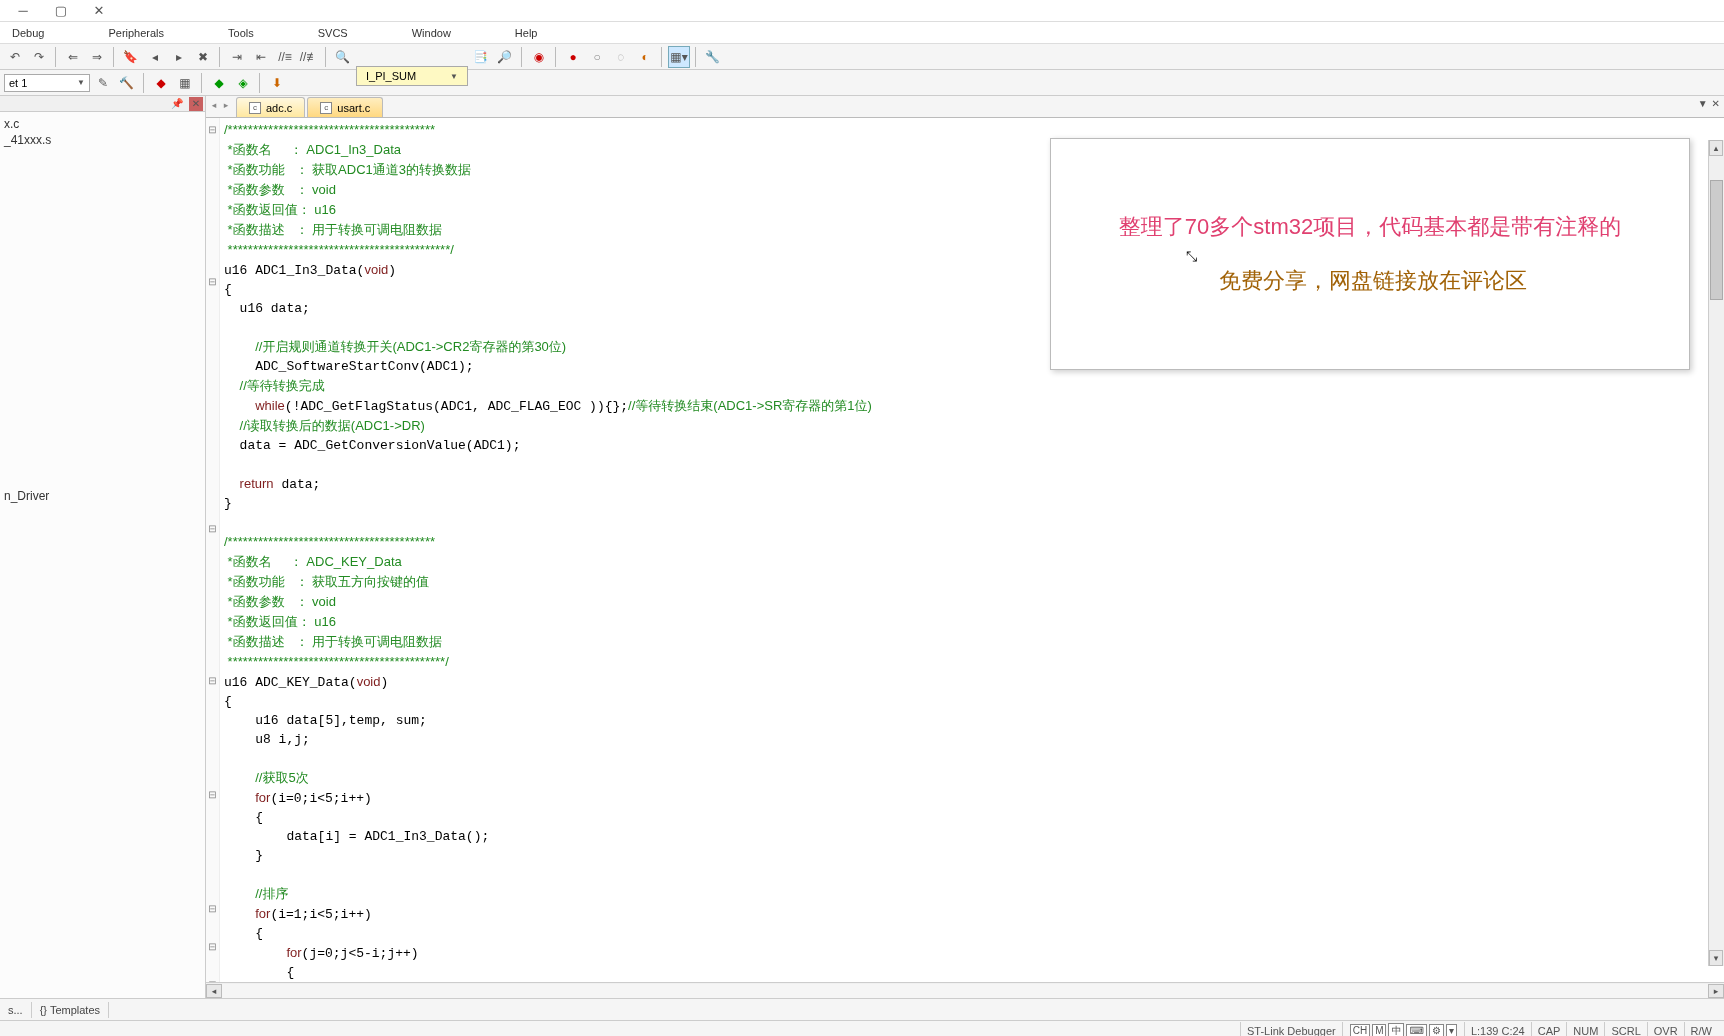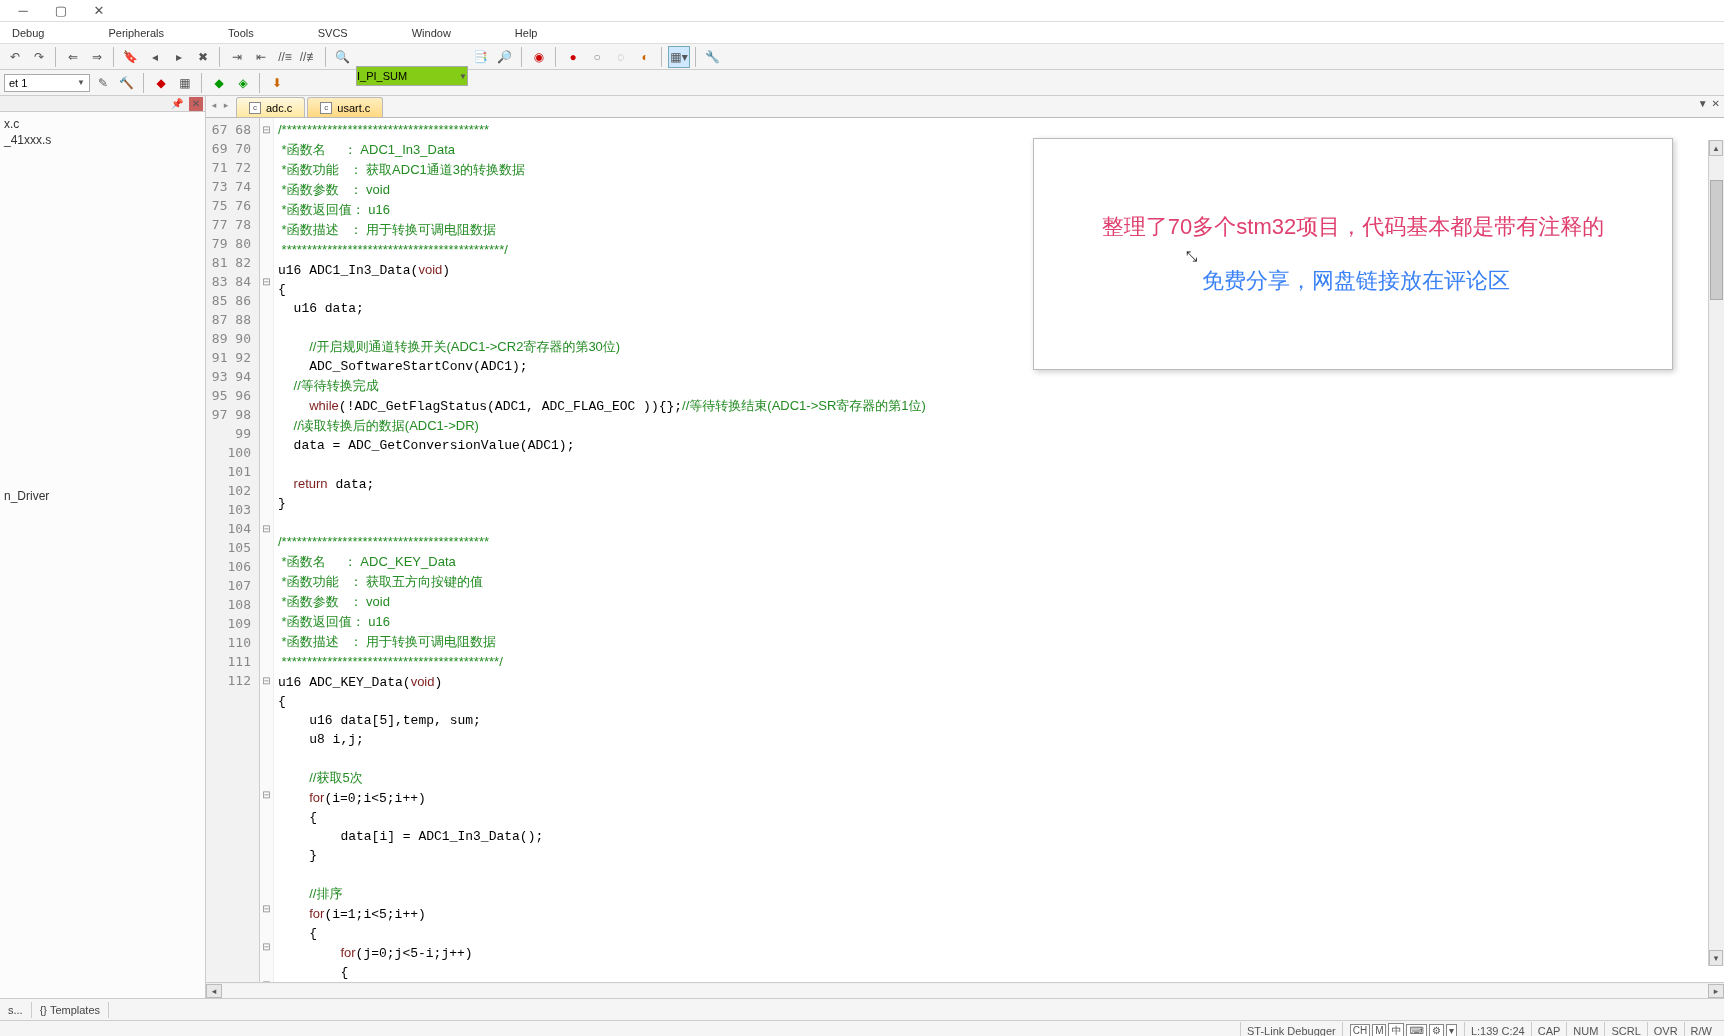--- a/index.html
+++ b/index.html
@@ -6,21 +6,21 @@
 body { background: #fff; overflow: hidden; width: 1724px; height: 1036px; }
 .titlebar { height: 22px; background: #fff; display: flex; align-items: center; padding: 0 4px; border-bottom: 1px solid #ddd; font-size: 11px; color: #333; }
 .titlebar .title { flex: 1; }
 .titlebar .wbtn { width: 38px; height: 20px; display: flex; align-items: center; justify-content: center; color: #555; font-size: 13px; }
 .titlebar .wbtn.close { color: #555; }
 .menubar { height: 22px; background: #fff; display: flex; align-items: center; padding: 0 2px; font-size: 11px; color: #333; border-bottom: 1px solid #ddd; gap: 44px; }
 .menubar span { padding: 2px 10px; }
 .toolbar { height: 26px; background: #f5f5f5; display: flex; align-items: center; border-bottom: 1px solid #ccc; padding: 0 4px; gap: 2px; }
 .tbtn { width: 22px; height: 22px; display: flex; align-items: center; justify-content: center; border: 1px solid transparent; font-size: 12px; color: #555; }
 .tsep { width: 2px; height: 20px; border-left: 1px solid #bbb; margin: 0 3px; }
-.combo { width: 112px; height: 20px; border: 1px solid #aaa; background: #84cc16; font-size: 11px; padding: 0 0; display: flex; align-items: center; justify-content: space-between; margin-top: 39px; }
+.combo { width: 112px; height: 20px; border: 1px solid #aaa; background: #fef9c3; font-size: 11px; padding: 0 9px; display: flex; align-items: center; justify-content: space-between; margin-top: 39px; }
 .combo .dd { font-size: 8px; color: #555; }
 .toolbar2 { height: 26px; background: #f5f5f5; display: flex; align-items: center; border-bottom: 1px solid #ccc; padding: 0 4px; gap: 2px; }
 .toolbar2 .text { font-size: 11px; padding: 0 4px; border: 1px solid #aaa; background: #fff; height: 18px; display: flex; align-items: center; width: 86px; justify-content: space-between; }
 .main { display: flex; height: calc(1036px - 22px - 22px - 26px - 26px - 22px - 16px); }
 .sidepane { width: 206px; background: #fcfcfc; border-right: 1px solid #ccc; position: relative; }
 .sidepane-hdr { height: 16px; background: #f0f0f0; display: flex; align-items: center; justify-content: flex-end; padding: 0 2px; border-bottom: 1px solid #ccc; }
 .sidepane-hdr span { font-size: 10px; padding: 0 3px; color: #555; }
 .sidepane-close { width: 14px; height: 14px; background: #c86060; color: #fff; font-size: 9px; display: flex; align-items: center; justify-content: center; margin-left: 2px; }
 .tree { padding: 4px 4px; font-size: 12px; color: #333; }
 .tree-item { padding: 1px 0; }
@@ -33,23 +33,23 @@
 .tab { height: 20px; padding: 0 12px; border: 1px solid #bbb; border-bottom: none; background: linear-gradient(#fff8e0, #ffe8a0); margin-right: 2px; display: flex; align-items: center; gap: 5px; font-size: 11px; border-radius: 3px 3px 0 0; }
 .tab.inactive { background: linear-gradient(#ffeec0, #ffd880); }
 .tab .ficon { width: 12px; height: 12px; background: #fff; border: 1px solid #888; font-size: 8px; display: flex; align-items: center; justify-content: center; color: #555; }
 .code-wrap { flex: 1; display: flex; overflow: hidden; position: relative; }
 .gutter { width: 54px; background: #f2f2f2; border-right: 1px solid #ccc; text-align: right; padding: 2px 8px 2px 2px; font-family: Consolas, monospace; font-size: 13px; color: #888; line-height: 19px; }
 .foldcol { width: 14px; background: #fafafa; border-right: 1px solid #eee; font-family: monospace; font-size: 10px; color: #888; line-height: 19px; padding-top: 2px; }
 .foldcol div { height: 19px; text-align: center; }
 .code { flex: 1; font-family: Consolas, "Courier New", monospace; font-size: 13px; line-height: 19px; padding: 2px 4px; white-space: pre; color: #000; position: relative; }
 .c-comment { color: #228b22; }
 .c-keyword { color: #7f1d1d; }
-.overlay-box { position: absolute; left: 827px; top: 20px; width: 640px; height: 232px; background: #fff; border: 1px solid #bbb; box-shadow: 2px 2px 6px rgba(0,0,0,.2); padding: 30px 30px; display: flex; flex-direction: column; justify-content: center; align-items: center; }
+.overlay-box { position: absolute; left: 844px; top: 20px; width: 640px; height: 232px; background: #fff; border: 1px solid #bbb; box-shadow: 2px 2px 6px rgba(0,0,0,.2); padding: 30px 30px; display: flex; flex-direction: column; justify-content: center; align-items: center; }
 .overlay-box .l1 { color: #e04070; font-size: 22px; line-height: 30px; text-align: center; }
-.overlay-box .l2 { color: #3b82f6; font-size: 22px; margin-top: 24px; text-align: left; margin-left: 6px; }
+.overlay-box .l2 { color: #a16207; font-size: 22px; margin-top: 24px; text-align: left; margin-left: 6px; }
 .hscroll { height: 16px; background: #f0f0f0; border-top: 1px solid #ccc; display: flex; align-items: center; }
 .hscroll .arr { width: 16px; height: 14px; border: 1px solid #bbb; background: #e8e8e8; font-size: 9px; display: flex; align-items: center; justify-content: center; color: #555; }
 .hscroll .track { flex: 1; height: 14px; background: #f5f5f5; }
 .vscroll { position: absolute; right: 0; top: 22px; bottom: 16px; width: 16px; background: #f0f0f0; border-left: 1px solid #ccc; }
 .vscroll .arr { height: 16px; width: 14px; border: 1px solid #bbb; background: #e8e8e8; font-size: 9px; display: flex; align-items: center; justify-content: center; color: #555; }
 .vscroll .thumb { position: absolute; left: 1px; width: 13px; background: #ccc; border: 1px solid #aaa; }
 .bottom-tabs { height: 22px; background: #f5f5f5; border-top: 1px solid #ccc; display: flex; align-items: center; font-size: 11px; }
 .bottom-tabs .bt { padding: 2px 8px; border-right: 1px solid #ccc; color: #444; }
 .statusbar { height: 20px; background: #f5f5f5; border-top: 1px solid #ccc; display: flex; align-items: center; font-size: 11px; color: #555; padding: 0 6px; }
 .statusbar .spacer { flex: 1; }
@@ -158,67 +158,20 @@
         <span class="ficon">c</span>
         <span>usart.c</span>
       </div>
       <div class="rbtns">
         <span>▼</span>
         <span>✕</span>
       </div>
     </div>
 
     <div class="code-wrap">
-      <div class="gutter" id="gutter">67
-68
-69
-70
-71
-72
-73
-74
-75
-76
-77
-78
-79
-80
-81
-82
-83
-84
-85
-86
-87
-88
-89
-90
-91
-92
-93
-94
-95
-96
-97
-98
-99
-100
-101
-102
-103
-104
-105
-106
-107
-108
-109
-110
-111
-112
-</div>
       <div class="foldcol" id="foldcol">
           <div>⊟</div>
           <div></div>
           <div></div>
           <div></div>
           <div></div>
           <div></div>
           <div> </div>
           <div></div>
           <div>⊟</div>

